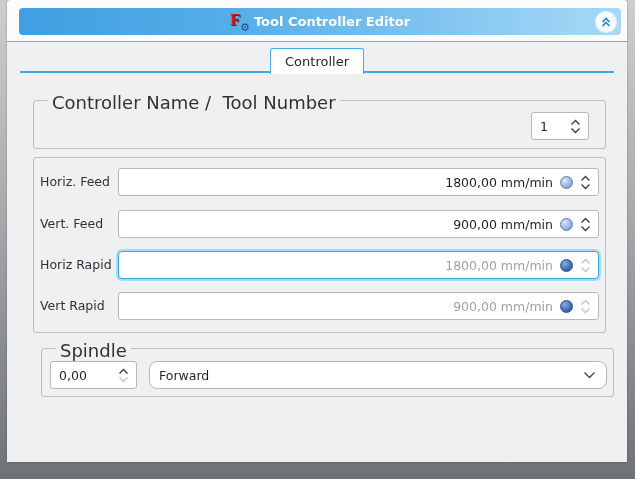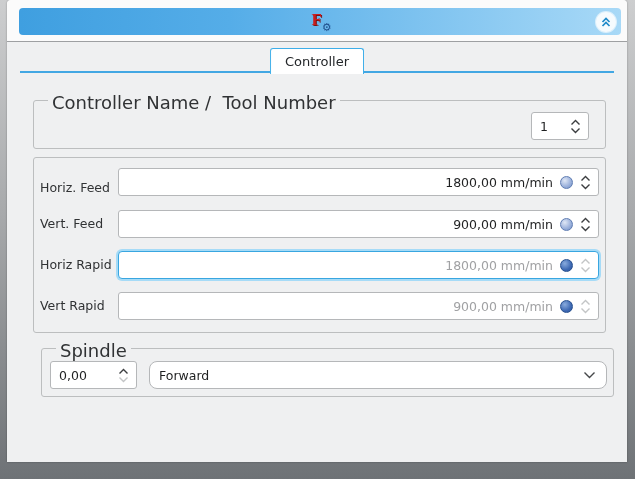--- a/index.html
+++ b/index.html
@@ -110,20 +110,21 @@
 
 <div class="panel">
 
   <div class="header">
     <div class="titlebar">
       <div class="title-wrap">
         <span class="fc-logo">
           <span class="f">F</span>
           <span class="gear">⚙</span>
         </span>
+        <span>Tool Controller Editor</span>
       </div>
       <div class="collapse-btn">
         <span>
           <svg width="12" height="12" viewBox="0 0 12 12">
             <polyline points="2.5,6 6,2.5 9.5,6" fill="none" stroke="#1f8ac9" stroke-width="1.7"></polyline>
             <polyline points="2.5,10 6,6.5 9.5,10" fill="none" stroke="#1f8ac9" stroke-width="1.7"></polyline>
           </svg>
         </span>
       </div>
     </div>
@@ -144,21 +145,21 @@
           </svg>
         <svg class="chev-dark" width="11" height="7" viewBox="0 0 11 7">
           <polyline points="1.5,1.5 5.5,5.5 9.5,1.5" fill="none" stroke="currentColor" stroke-width="1.4"></polyline>
           </svg>
       </span>
     </div>
   </div>
 
   <div class="group" style="left:26px;top:157px;width:571px;height:174px;">
 
-    <span class="row-label" style="left:6px;top:16px;">Horiz. Feed</span>
+    <span class="row-label" style="left:6px;top:10px;">Horiz. Feed</span>
     <div class="field" style="left:84px;top:10px;width:481px;height:28px;">
       <span class="value-right">
         <span class="val">1800,00 mm/min</span>
         <span class="expr-icon light"></span>
         <span class="spin-stack">
           <svg class="chev-dark" width="11" height="7" viewBox="0 0 11 7">
               <polyline points="1.5,5.5 5.5,1.5 9.5,5.5" fill="none" stroke="currentColor" stroke-width="1.4"></polyline>
             </svg>
           <svg class="chev-dark" width="11" height="7" viewBox="0 0 11 7">
               <polyline points="1.5,1.5 5.5,5.5 9.5,1.5" fill="none" stroke="currentColor" stroke-width="1.4"></polyline>

